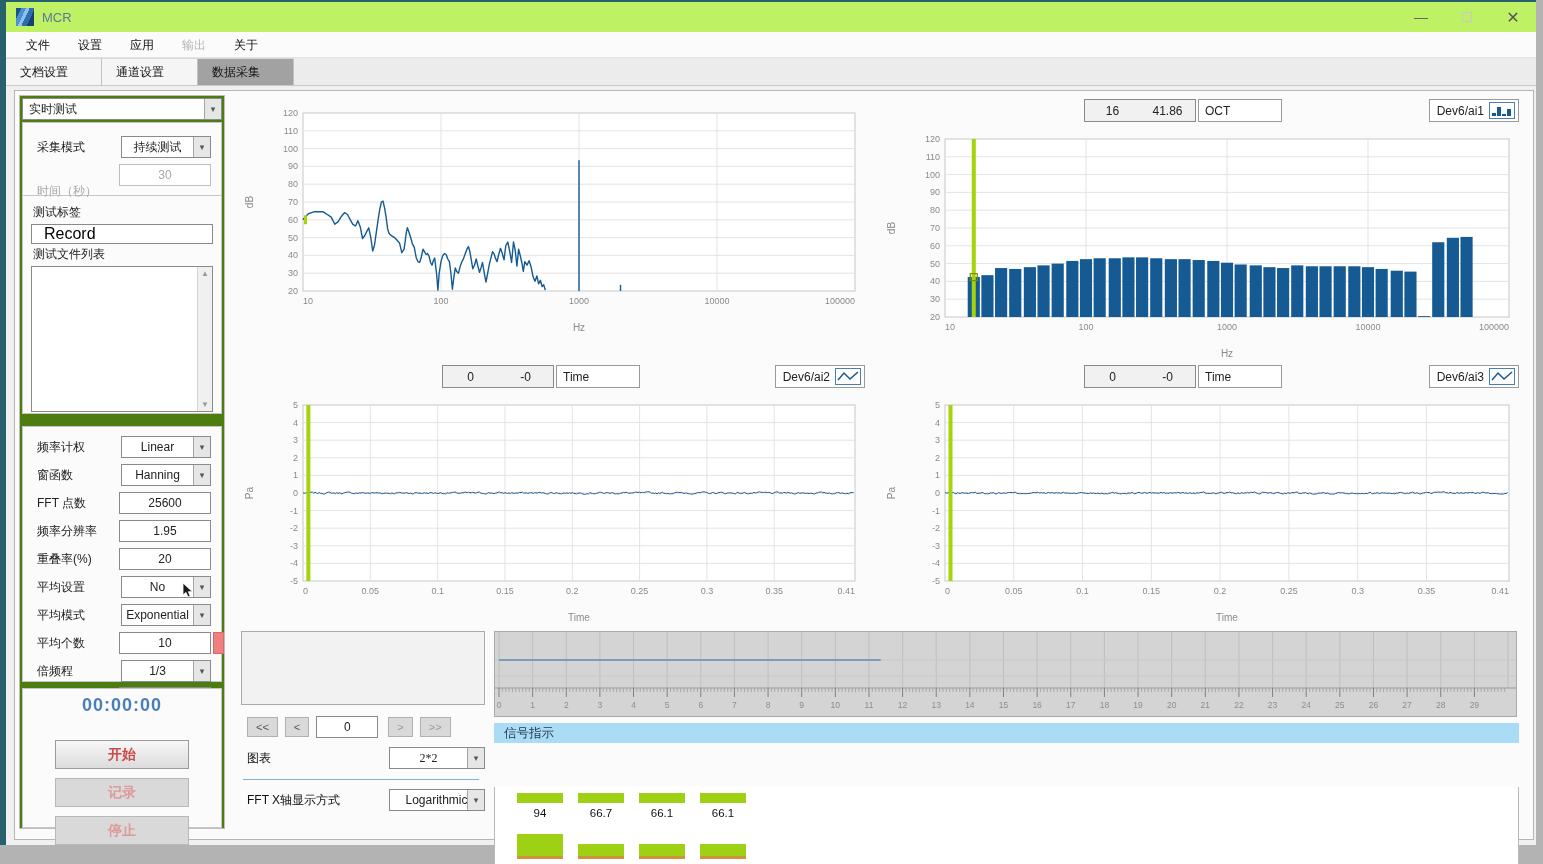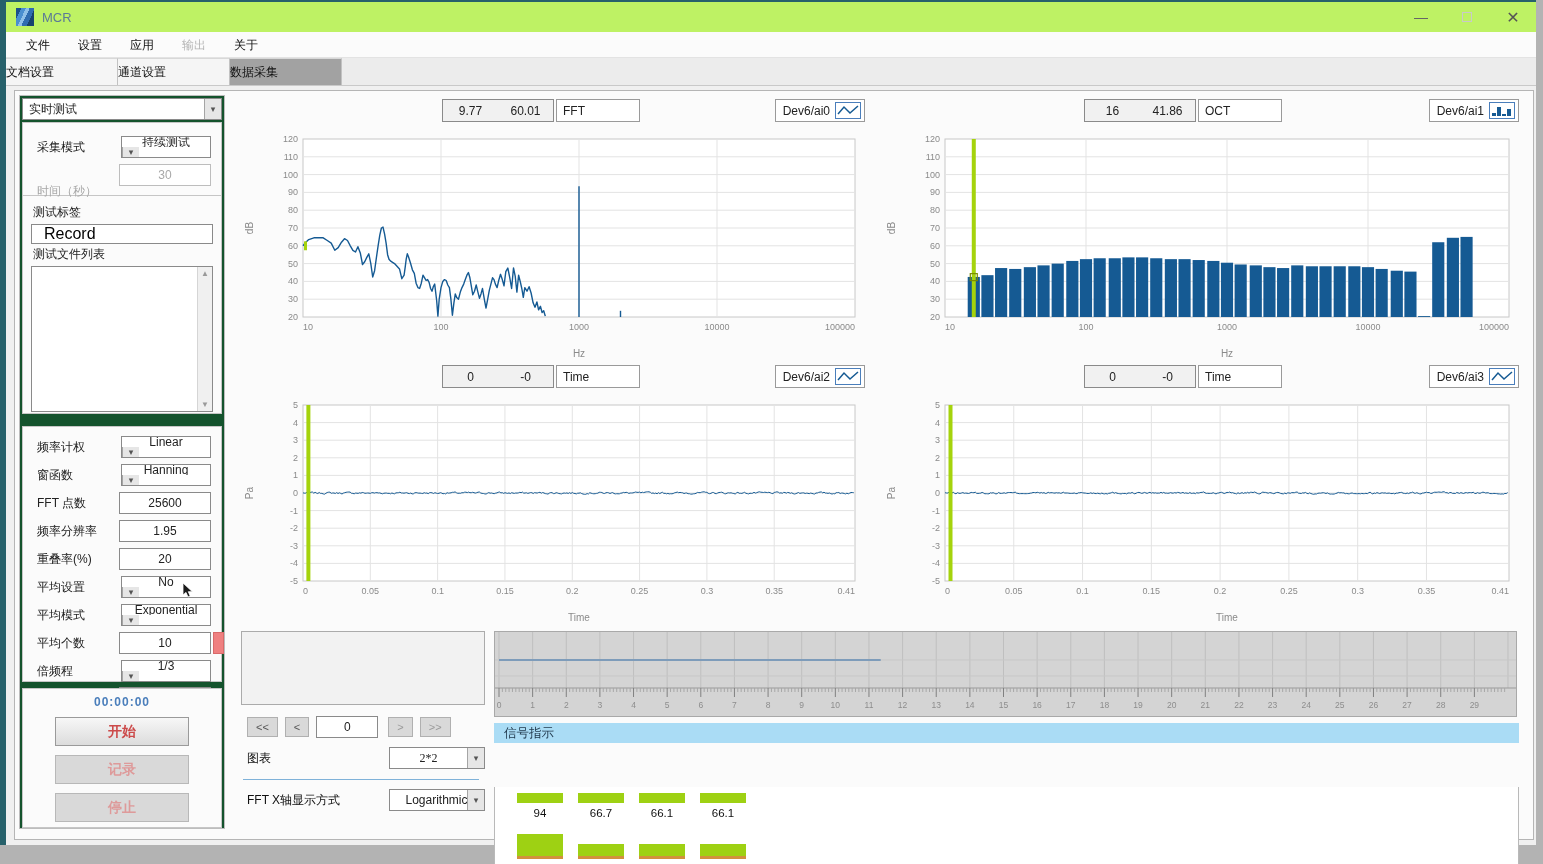--- a/index.html
+++ b/index.html
@@ -16,57 +16,57 @@
   .winbtn .maxbox { width:10px; height:10px; border:1px solid #c9c9c9; display:inline-block; }
   .winbtn.close { font-size:16px; color:#555; }
 
   
   .menubar { height:26px; background:#fbfbfb; display:flex; align-items:center; padding-left:6px; border-bottom:1px solid #e3e3e3; }
   .menu-item { padding:0 14px; height:26px; line-height:26px; color:#111; cursor:default; }
   .menu-item.disabled { color:#b4b4b4; }
 
   
   .tabstrip { height:28px; background:#ececec; display:flex; align-items:stretch; border-bottom:1px solid #c9c9c9; }
-  .tab { width:112px; display:flex; align-items:center; padding-left:0; background:#f5f5f5; border-right:1px solid #c2c2c2; border-top:1px solid #d8d8d8; color:#111; cursor:default; }
+  .tab { width:96px; display:flex; align-items:center; padding-left:14px; background:#f5f5f5; border-right:1px solid #c2c2c2; border-top:1px solid #d8d8d8; color:#111; cursor:default; }
   .tab.active { background:#a2a2a2; }
 
   
   #main { position:absolute; left:0; top:84px; right:0; bottom:0; background:#f0f0f0; }
   #bigpanel { position:absolute; left:8px; top:4px; width:1520px; height:750px; background:#fbfbfb; border:1px solid #b5b5b5; }
 
   
-  #sidebar { position:absolute; left:4px; top:4px; width:206px; height:734px; border:1px solid #bdbdbd; background:#14532d; }
+  #sidebar { position:absolute; left:4px; top:4px; width:206px; height:734px; border:1px solid #bdbdbd; background:#4d7c0f; }
   .combo { display:flex; align-items:stretch; background:#fff; border:1px solid #8a8a8a; height:22px; position:relative; }
   .combo .combo-value { flex:1; display:flex; align-items:center; justify-content:center; font-size:12px; color:#222; overflow:hidden; white-space:nowrap; }
   .combo .combo-arrow { width:17px; background:#e6e6e6; border-left:1px solid #a5a5a5; display:flex; align-items:center; justify-content:center; font-size:9px; color:#555; }
   #mode-combo { position:absolute; left:2px; top:2px; width:200px; }
   #mode-combo .combo-value { justify-content:flex-start; padding-left:6px; }
 
   .groupbox { position:absolute; left:2px; border:1px solid #c6c6c6; background:#fbfbfb; }
   #group-acq { top:26px; width:200px; height:292px; padding:12px 8px 0 8px; }
   .param-row { display:flex; align-items:center; height:24px; margin-bottom:4px; position:relative; }
   .param-label { width:92px; padding-left:6px; color:#222; font-size:12px; white-space:nowrap; }
   .param-label.disabled { color:#a8a8a8;margin-top:33px; }
-  .param-row .combo, .param-row .field { width:92px; margin-left:auto; margin-right:2px;flex-direction:column; }
+  .param-row .combo, .param-row .field { width:92px; margin-left:auto; margin-right:2px; }
   .field { height:22px; border:1px solid #8a8a8a; background:#fff; text-align:center; font-size:12px; font-family:"Liberation Sans",sans-serif; color:#222; }
   .field.disabled { color:#a8a8a8; border-color:#bdbdbd; }
   .divider { border-top:1px solid #c6c6c6; margin:8px -8px 6px -8px; }
   .caption { font-size:12px; color:#222; padding:2px 0 3px 2px; }
   #label-input { width:182px; height:20px; border:1px solid #8a8a8a; background:#fff; padding-left:12px; font-size:16px; font-family:"Liberation Sans",sans-serif; }
   #filelist { width:182px; height:146px; border:1px solid #8a8a8a; background:#fff; position:relative; }
   #filelist .sb { position:absolute; right:0; top:0; bottom:0; width:15px; background:#f0f0f0; border-left:1px solid #d5d5d5; display:flex; flex-direction:column; justify-content:space-between; align-items:center; padding:2px 0; }
   #filelist .sb span { font-size:8px; color:#9a9a9a; }
 
   #group-params { top:330px; width:200px; height:256px; padding:8px 8px 0 8px; }
   .flag { position:absolute; right:-11px; top:1px; width:11px; height:22px; background:#ef8080; border:1px solid #d96a6a; }
   #restart-row { display:flex; margin-top:2px; }
   #restart-btn { margin-left:auto; margin-right:2px; width:92px; height:22px; background:linear-gradient(#f6f6f6,#dedede); border:1px solid #8a8a8a; font-size:12px; font-family:"Liberation Sans",sans-serif; color:#222; }
 
   #group-run { top:592px; width:200px; height:140px; text-align:center; padding-top:6px; }
-  #timer { color:#4a7ebb; font-weight:bold; font-size:12px; letter-spacing:1px; margin-bottom:8px; }
+  #timer { color:#4a7ebb; font-weight:bold; font-size:18px; letter-spacing:1px; margin-bottom:24px; }
   .runbtn { display:block; width:134px; height:29px; margin:0 auto 9px auto; background:linear-gradient(#f7f7f7,#dcdcdc); border:1px solid #9a9a9a; font-size:14px; font-weight:bold; font-family:"Liberation Sans",sans-serif; color:#cc4a4a; }
   .runbtn.disabled { background:#d9d9d9; color:#de9a9a; border-color:#b8b8b8; }
 
   
   .chart-cell { position:absolute; }
   .chart-header { height:26px; position:relative; }
   .cursor-box { position:absolute; left:201px; top:2px; width:112px; height:23px; background:#f1f1f1; border:1px solid #8a8a8a; display:flex; align-items:center; }
   .cursor-box span { flex:1; text-align:center; font-size:12px; color:#222; }
   .type-box { position:absolute; left:315px; top:2px; width:84px; height:23px; background:#fff; border:1px solid #9a9a9a; display:flex; align-items:center; padding-left:6px; font-size:12px; }
   .channel-box { position:absolute; right:12px; top:2px; height:23px; background:#fff; border:1px solid #9a9a9a; display:flex; align-items:center; padding:0 3px 0 7px; }
@@ -234,35 +234,20 @@
         <div class="groupbox" id="group-run">
           <div id="timer">00:00:00</div>
           <button class="runbtn">开始</button>
           <button class="runbtn disabled">记录</button>
           <button class="runbtn disabled">停止</button>
         </div>
       </div>
 
       <div id="charts-region">
           <div class="chart-cell" style="left: 226px; top: 6px; width: 636px; height: 266px;">
-            <div class="chart-header">
-              <div class="cursor-box">
-                <span>9.77</span>
-                <span>60.01</span>
-              </div>
-              <div class="type-box">FFT</div>
-              <div class="channel-box">
-                <span class="chan-label">Dev6/ai0</span>
-                <span class="mini-icon">
-                  <svg width="22" height="13" viewBox="0 0 22 13">
-                    <polyline points="1,10 7,3 13,9 21,2" fill="none" stroke="#155a93" stroke-width="1.5"></polyline>
-                  </svg>
-                </span>
-              </div>
-            </div>
             <svg width="636" height="240" class="chart-svg">
               <rect x="62" y="16" width="552" height="178" fill="#ffffff" stroke="#c8c8c8"></rect>
               <text x="57" y="197" text-anchor="end" font-size="9" fill="#8a8a8a" font-family="Liberation Sans, sans-serif">20</text>
               <line x1="62" y1="176.20000000000002" x2="614" y2="176.20000000000002" stroke="#e3e3e3" stroke-width="1"></line>
               <text x="57" y="179.20000000000002" text-anchor="end" font-size="9" fill="#8a8a8a" font-family="Liberation Sans, sans-serif">30</text>
               <line x1="62" y1="158.4" x2="614" y2="158.4" stroke="#e3e3e3" stroke-width="1"></line>
               <text x="57" y="161.4" text-anchor="end" font-size="9" fill="#8a8a8a" font-family="Liberation Sans, sans-serif">40</text>
               <line x1="62" y1="140.6" x2="614" y2="140.6" stroke="#e3e3e3" stroke-width="1"></line>
               <text x="57" y="143.6" text-anchor="end" font-size="9" fill="#8a8a8a" font-family="Liberation Sans, sans-serif">50</text>
               <line x1="62" y1="122.8" x2="614" y2="122.8" stroke="#e3e3e3" stroke-width="1"></line>

